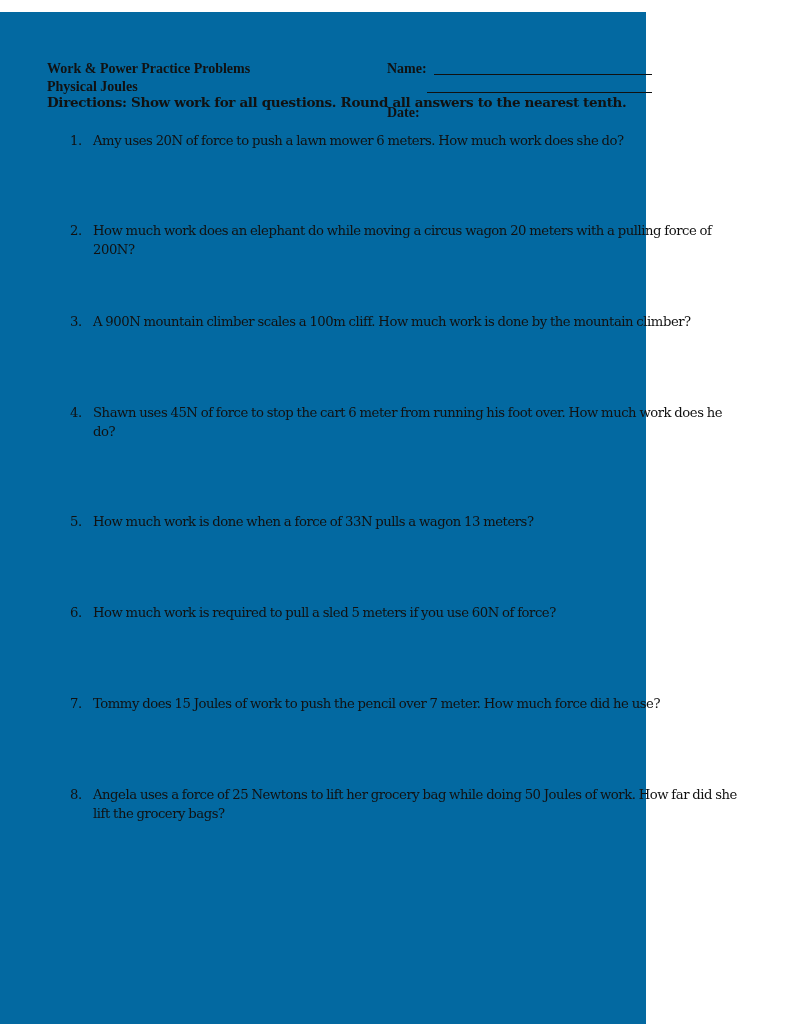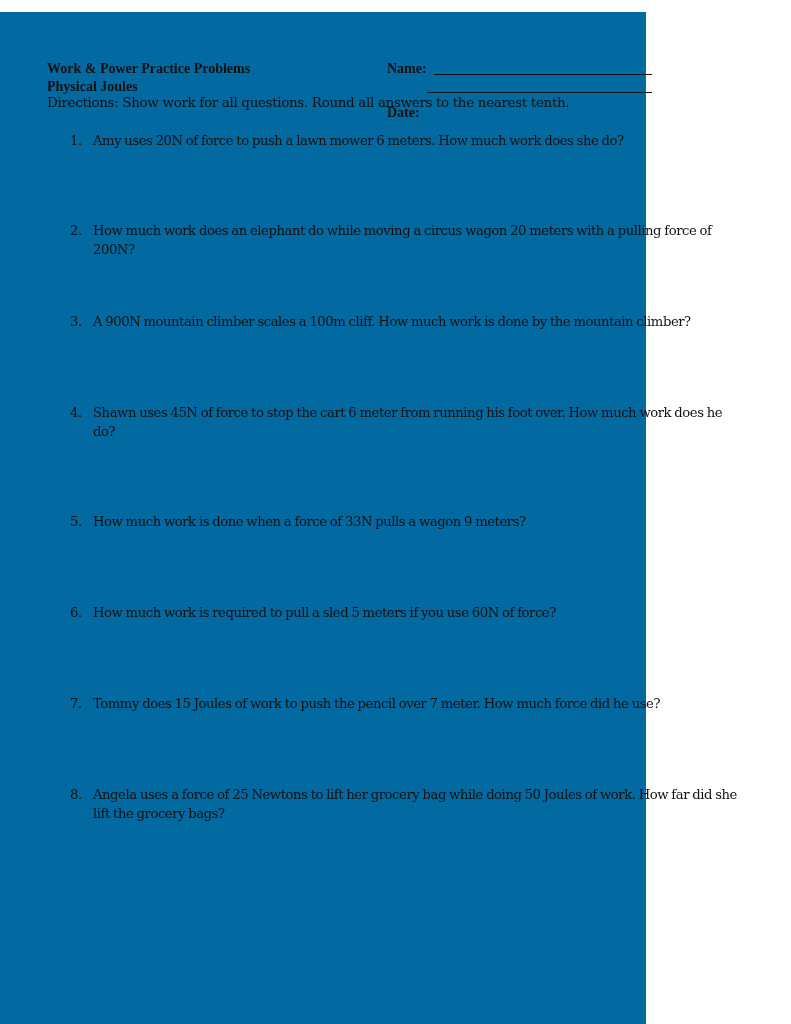--- a/index.html
+++ b/index.html
@@ -1,20 +1,20 @@
 <!DOCTYPE html>
 <html><head>
   <meta charset="utf-8">
   <style>
     html, body { margin: 0; padding: 0; background: #ffffff; }
     body { width: 791px; height: 1024px; position: relative; overflow: hidden; color: #111; }
     .page { position: absolute; left: 0; top: 12px; width: 646px; height: 1024px; background: #0369a1; }
     .hdr { position: absolute; font-family: "Liberation Serif", serif; font-weight: bold; font-size: 14px; line-height: 17px; }
     .hdr-line { position: absolute; border-bottom: 1px solid #111; height: 0; }
-    .directions { position: absolute; left: 47px; top: 82px; font-family: "DejaVu Serif", serif; font-weight: normal; font-size: 13.5px; letter-spacing: -0.35px; }
+    .directions { position: absolute; left: 47px; top: 82px; font-family: "DejaVu Serif", serif; font-weight: bold; font-size: 13.5px; letter-spacing: -0.35px; }
     .q { position: absolute; left: 70px; width: 670px; font-family: "DejaVu Serif", serif; font-size: 13.2px; line-height: 19px; letter-spacing: -0.45px; word-spacing: -0.5px; }
     .q .num { position: absolute; left: 0; top: 0; }
     .q .text { display: block; margin-left: 23px; }
   </style>
 </head>
 <body>
 
 <div class="page">
   <div class="hdr" style="left:47px; top:48px;">Work &amp; Power Practice Problems</div>
   <div class="hdr" style="left:47px; top:66px;">Physical Joules</div>
@@ -38,21 +38,21 @@
   <div class="q" style="top:300px;">
     <span class="num">3.</span>
     <span class="text">A 900N mountain climber scales a 100m cliff. How much work is done by the mountain climber?</span>
   </div>
   <div class="q" style="top:391px;">
     <span class="num">4.</span>
     <span class="text">Shawn uses 45N of force to stop the cart 6 meter from running his foot over.  How much work does he do?</span>
   </div>
   <div class="q" style="top:500px;">
     <span class="num">5.</span>
-    <span class="text">How much work is done when a force of 33N pulls a wagon 9 meters?</span>
+    <span class="text">How much work is done when a force of 33N pulls a wagon 13 meters?</span>
   </div>
   <div class="q" style="top:591px;">
     <span class="num">6.</span>
     <span class="text">How much work is required to pull a sled 5 meters if you use 60N of force?</span>
   </div>
   <div class="q" style="top:682px;">
     <span class="num">7.</span>
     <span class="text">Tommy does 15 Joules of work to push the pencil over 7 meter.  How much force did he use?</span>
   </div>
   <div class="q" style="top:773px;">

